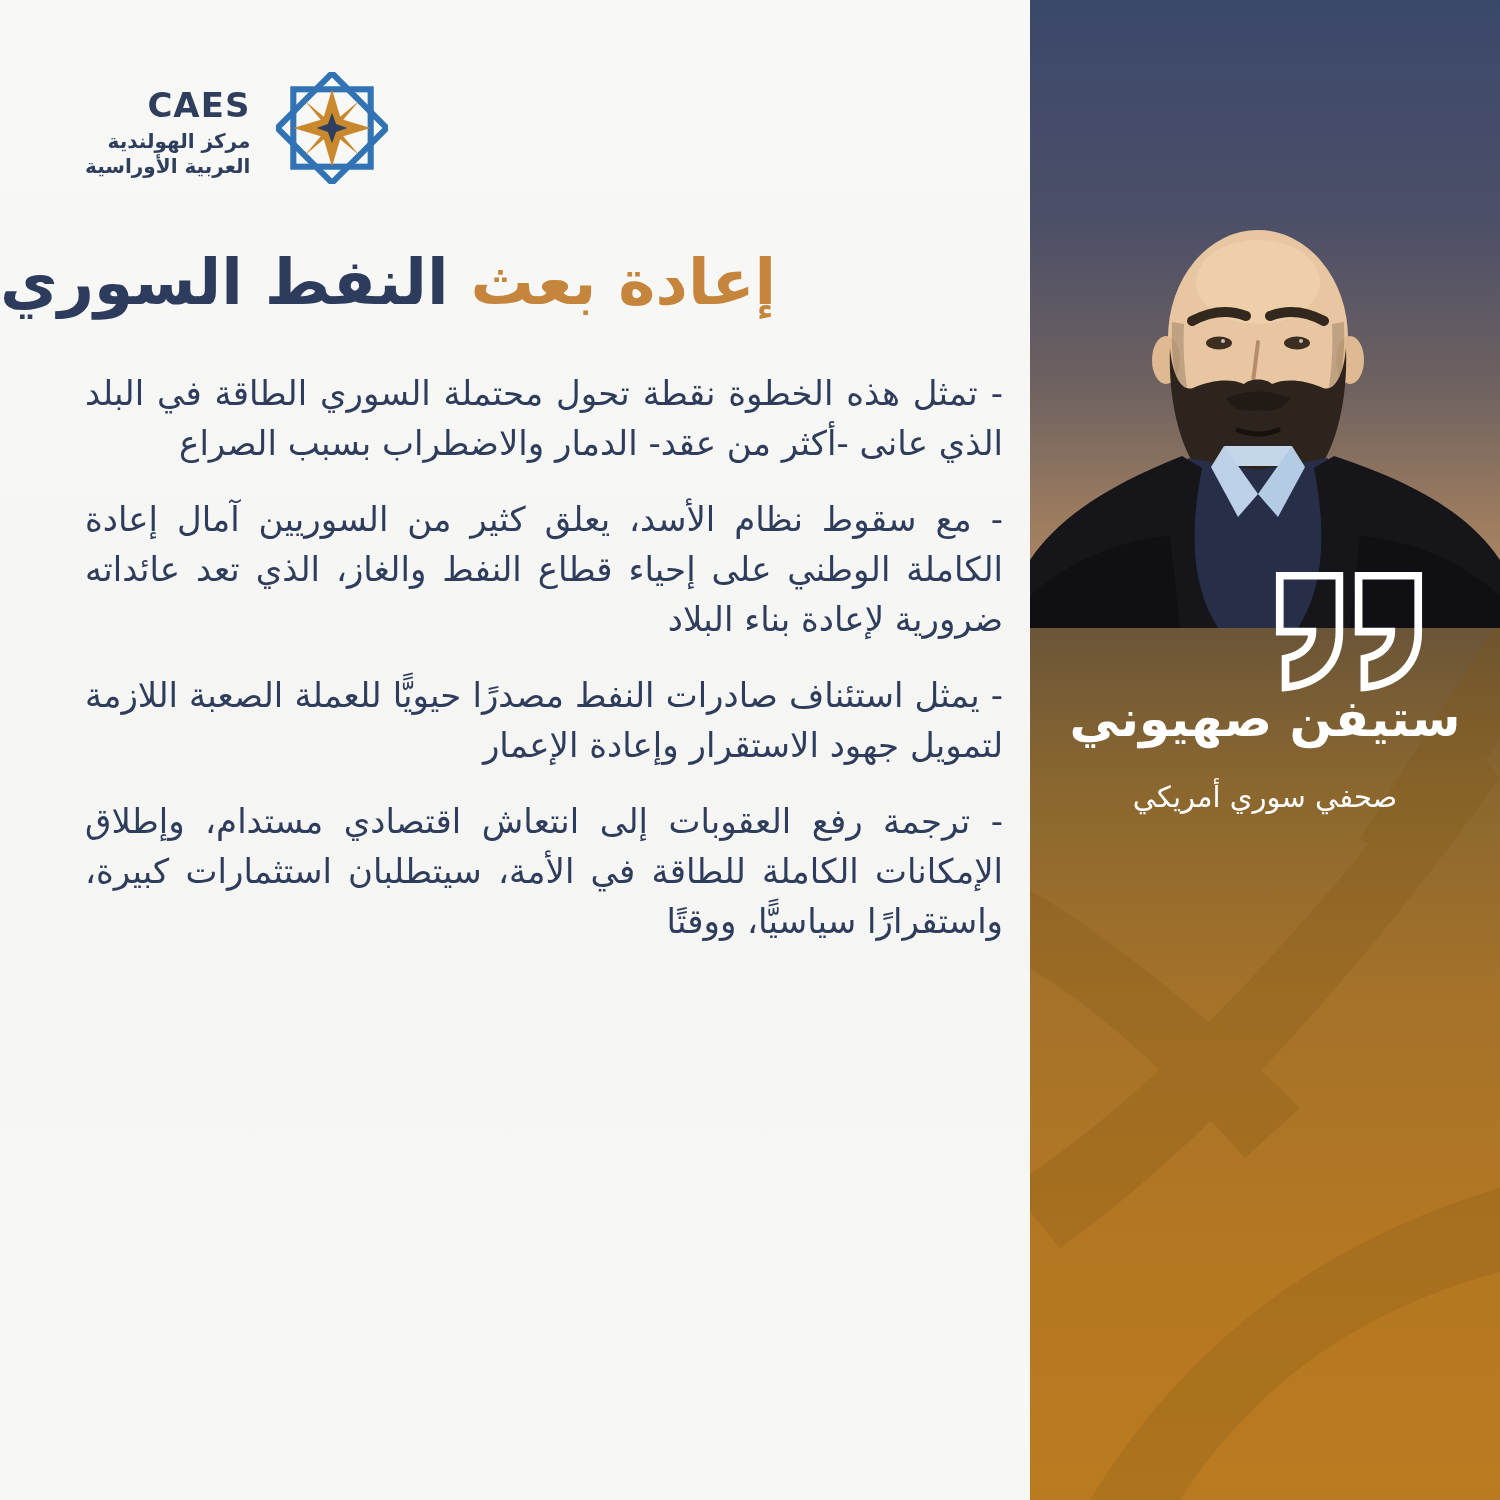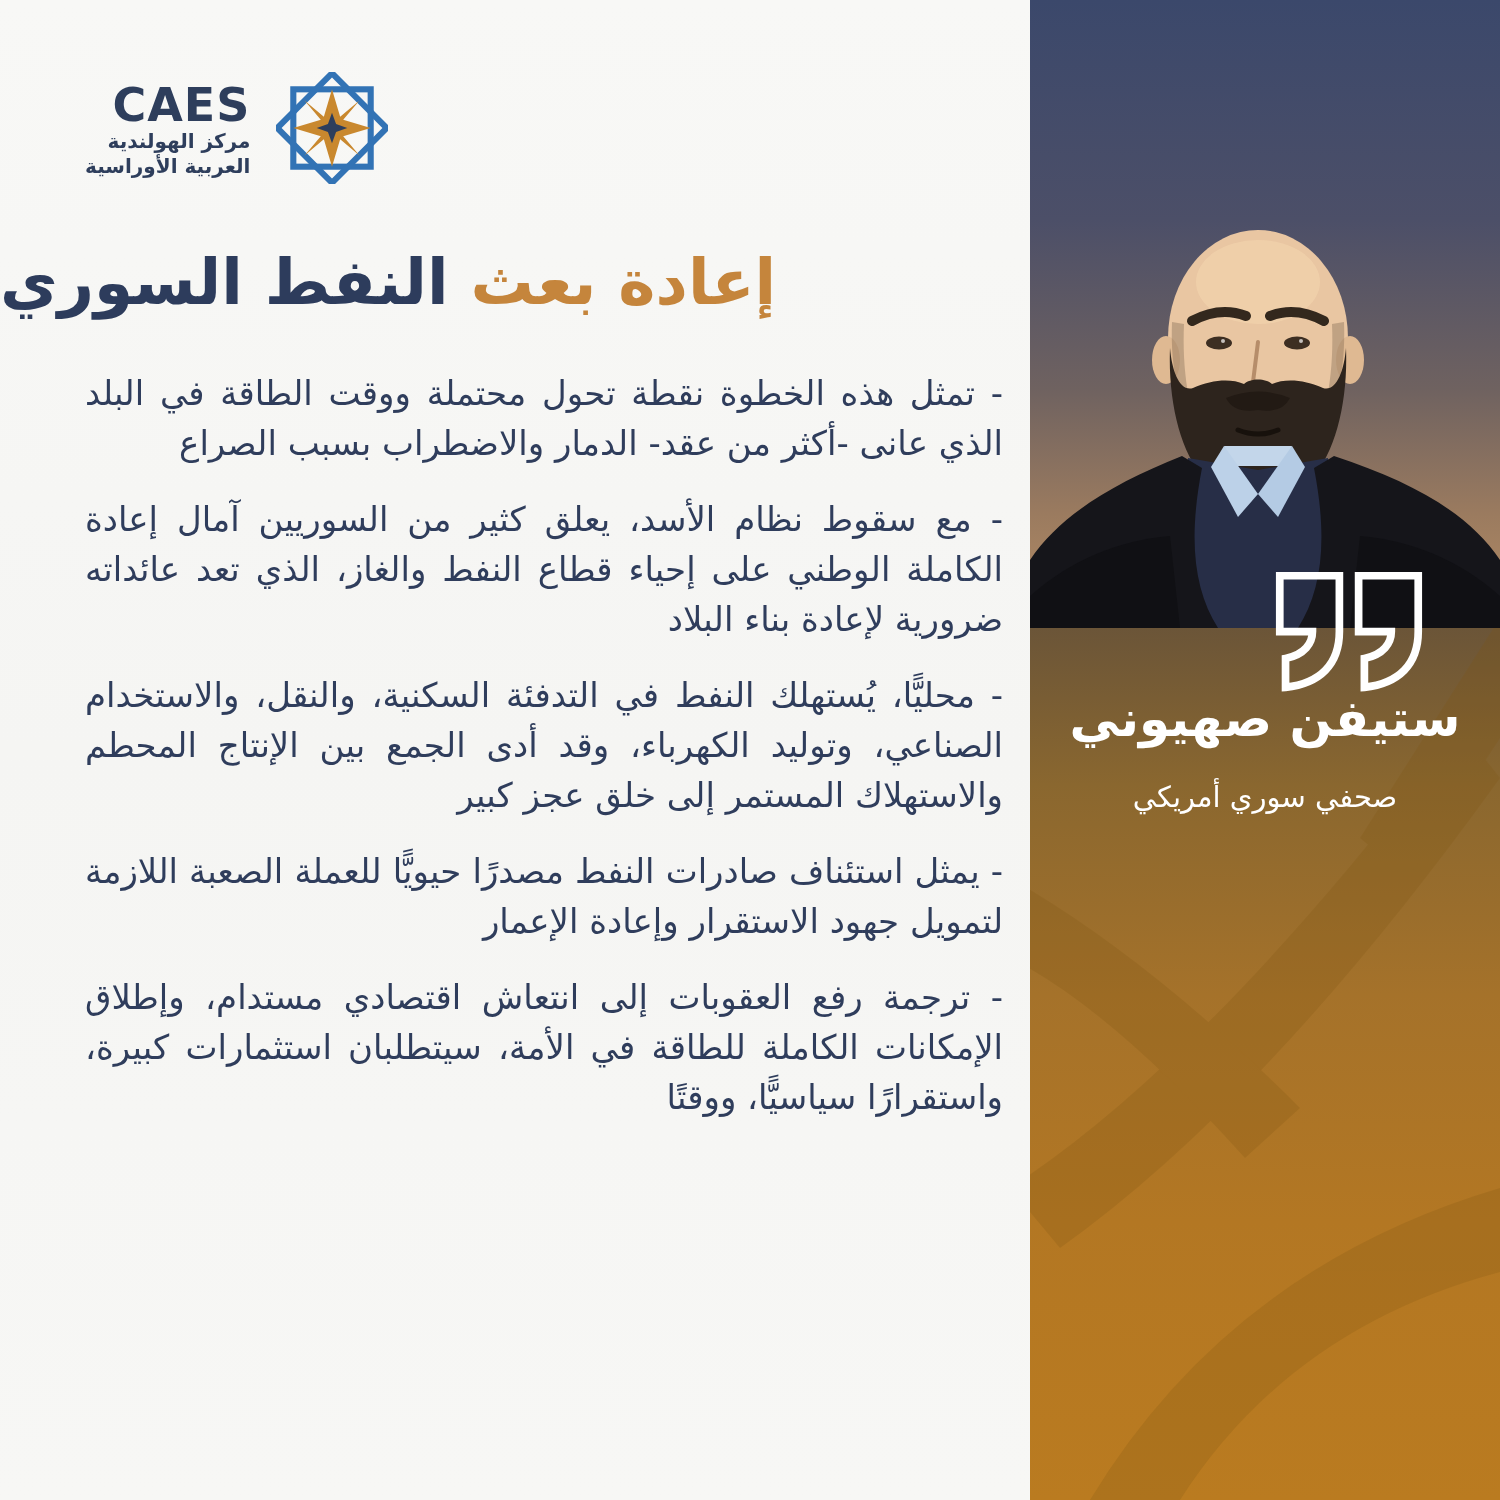--- a/index.html
+++ b/index.html
@@ -7,21 +7,21 @@
     position:relative;width:1500px;height:1500px;overflow:hidden;
     font-family:"DejaVu Sans", sans-serif;background:#f7f7f5;
   }
   
   .left-pane{
     position:absolute;left:0;top:0;width:1030px;height:1500px;
     background:linear-gradient(180deg,#f8f8f6 0%,#f5f5f3 50%,#f7f7f5 100%);
   }
   .logo-row{position:absolute;left:85px;top:72px;display:flex;align-items:center;gap:26px;}
   .logo-text-block{display:flex;flex-direction:column;align-items:flex-end;}
-  .logo-caes{font-size:46px;font-weight:bold;color:#2e3e5c;letter-spacing:1px;line-height:48px;}
+  .logo-caes{font-size:34px;font-weight:bold;color:#2e3e5c;letter-spacing:1px;line-height:48px;}
   .logo-ar{font-size:20px;font-weight:bold;color:#2e3e5c;line-height:25px;text-align:right;direction:rtl;}
   .page-title{
     position:absolute;top:238px;left:0;width:100%;margin:0;
     text-align:left;font-size:63px;font-weight:bold;line-height:90px;direction:rtl;
   }
   .t-orange{color:#c5853c;}
   .t-navy{color:#2d3c5c;}
   .article{
     position:absolute;top:368px;left:85px;right:27px;
     direction:rtl;color:#2f3d5c;
@@ -78,23 +78,22 @@
             <path fill="#c9882e" d="M0,-38 L8,-11 L27,-27 L11,-8 L38,0 L11,8 L27,27 L8,11 L0,38 L-8,11 L-27,27 L-11,8 L-38,0 L-11,-8 L-27,-27 L-8,-11 Z"></path>
             <path fill="#2e3e5c" d="M0,-15 L4,-4 L15,0 L4,4 L0,15 L-4,4 L-15,0 L-4,-4 Z"></path>
           </g>
         </svg>
       </span>
     </header>
 
     <h1 class="page-title" dir="rtl"><span class="t-orange">إعادة بعث</span> <span class="t-navy">النفط السوري</span></h1>
 
     <div class="article" dir="rtl">
-      <p>- تمثل هذه الخطوة نقطة تحول محتملة ووقت الطاقة في البلد الذي عانى -أكثر من عقد- الدمار والاضطراب بسبب الصراع</p>
+      <p>- تمثل هذه الخطوة نقطة تحول محتملة السوري الطاقة في البلد الذي عانى -أكثر من عقد- الدمار والاضطراب بسبب الصراع</p>
       <p>- مع سقوط نظام الأسد، يعلق كثير من السوريين آمال إعادة الكاملة الوطني على إحياء قطاع النفط والغاز، الذي تعد عائداته ضرورية لإعادة بناء البلاد</p>
-      <p>- محليًّا، يُستهلك النفط في التدفئة السكنية، والنقل، والاستخدام الصناعي، وتوليد الكهرباء، وقد أدى الجمع بين الإنتاج المحطم والاستهلاك المستمر إلى خلق عجز كبير</p>
       <p>- يمثل استئناف صادرات النفط مصدرًا حيويًّا للعملة الصعبة اللازمة لتمويل جهود الاستقرار وإعادة الإعمار</p>
       <p>- ترجمة رفع العقوبات إلى انتعاش اقتصادي مستدام، وإطلاق الإمكانات الكاملة للطاقة في الأمة، سيتطلبان استثمارات كبيرة، واستقرارًا سياسيًّا، ووقتًا</p>
     </div>
 
   </div>
 
   <div class="right-pane">
 
     <div class="photo">
       <svg width="470" height="628" viewBox="0 0 470 628">

